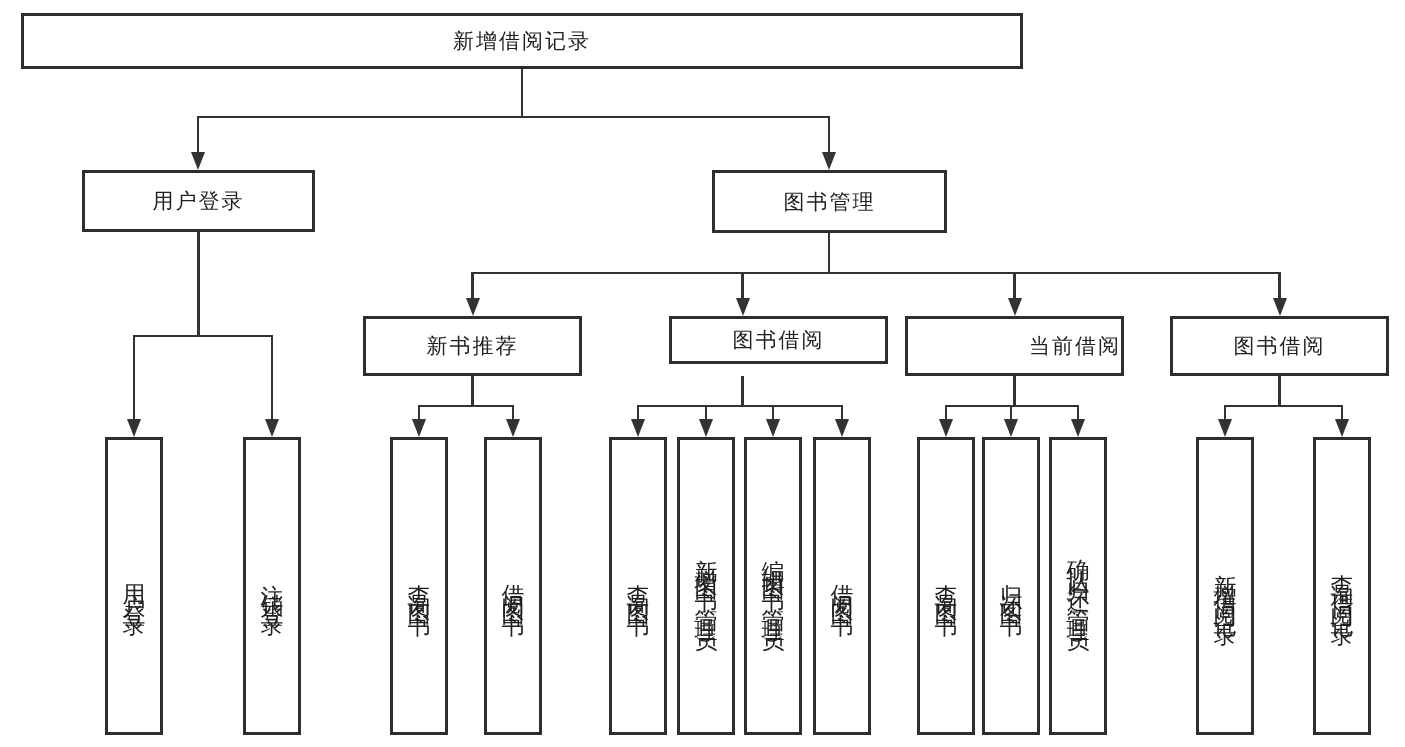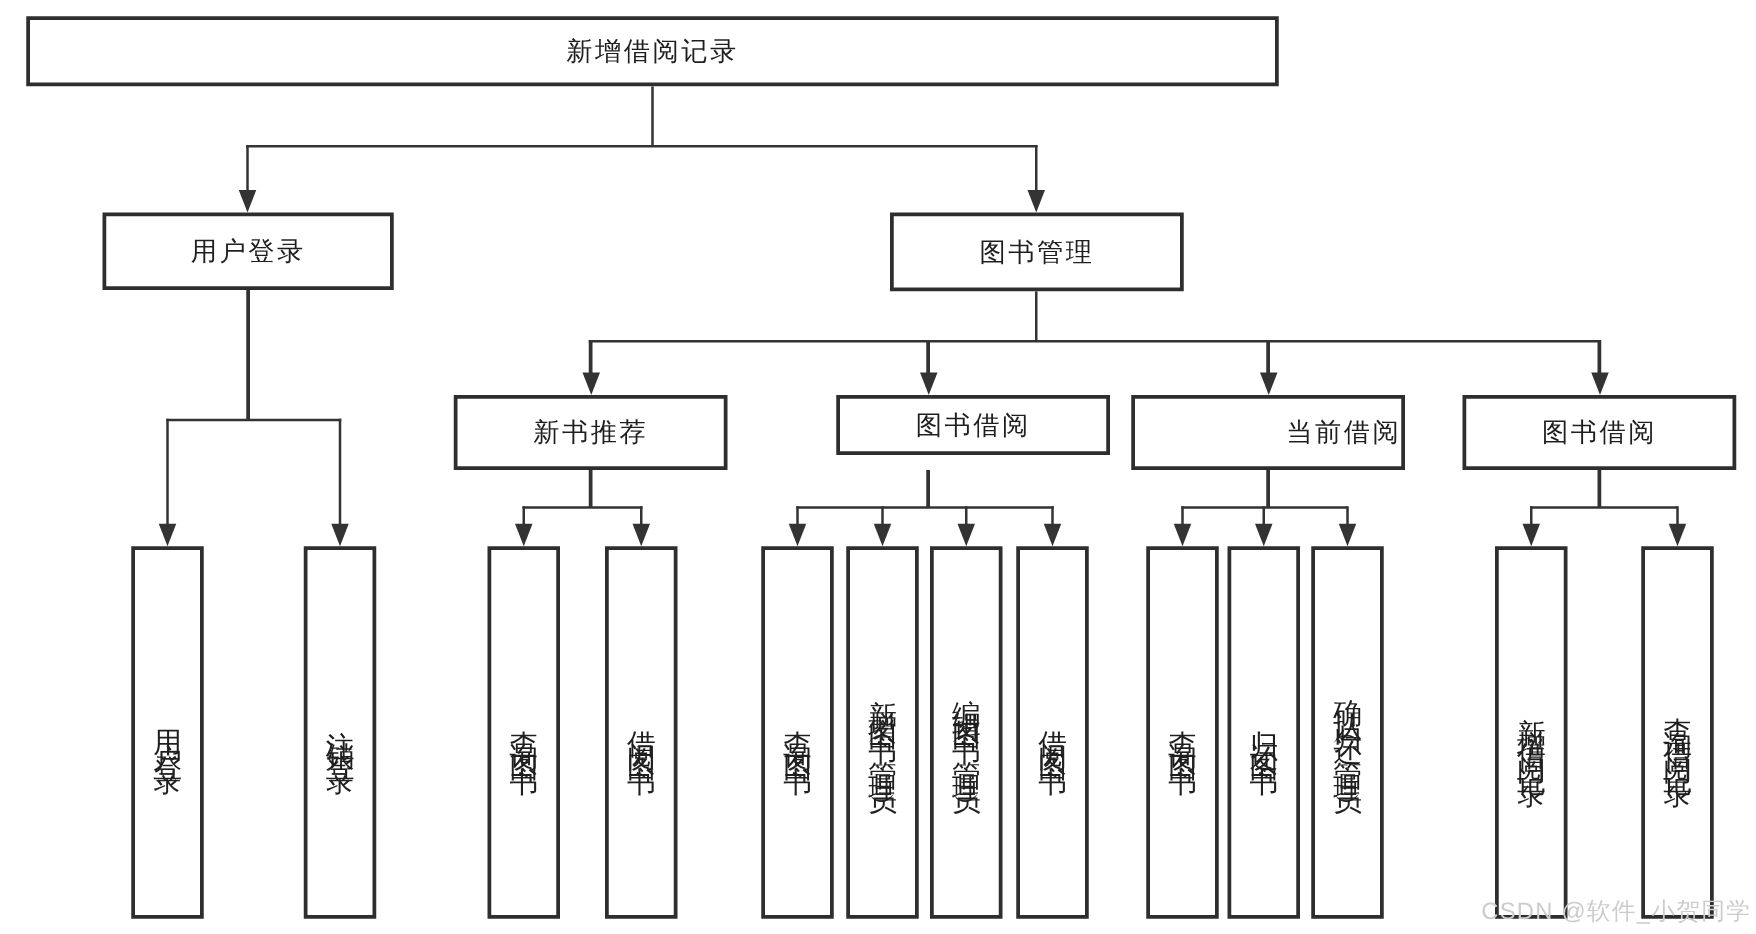--- a/index.html
+++ b/index.html
@@ -180,15 +180,14 @@
   <div class="vl" style="left:1076.75px; top:404.75px; height:18px;"></div>
   <div class="ah" style="left:1071px; top:419px;"></div>
 
   <div class="vl" style="left:1278.25px; top:376px; height:30px;"></div>
   <div class="hl" style="left:1223.75px; top:404.75px; width:118.5px;"></div>
   <div class="vl" style="left:1223.75px; top:404.75px; height:18px;"></div>
   <div class="ah" style="left:1218px; top:419px;"></div>
   <div class="vl" style="left:1340.75px; top:404.75px; height:18px;"></div>
   <div class="ah" style="left:1335px; top:419px;"></div>
 
-  <div class="watermark">CSDN @软件_小贺同学</div>
 
 </div>
 
 </body></html>

